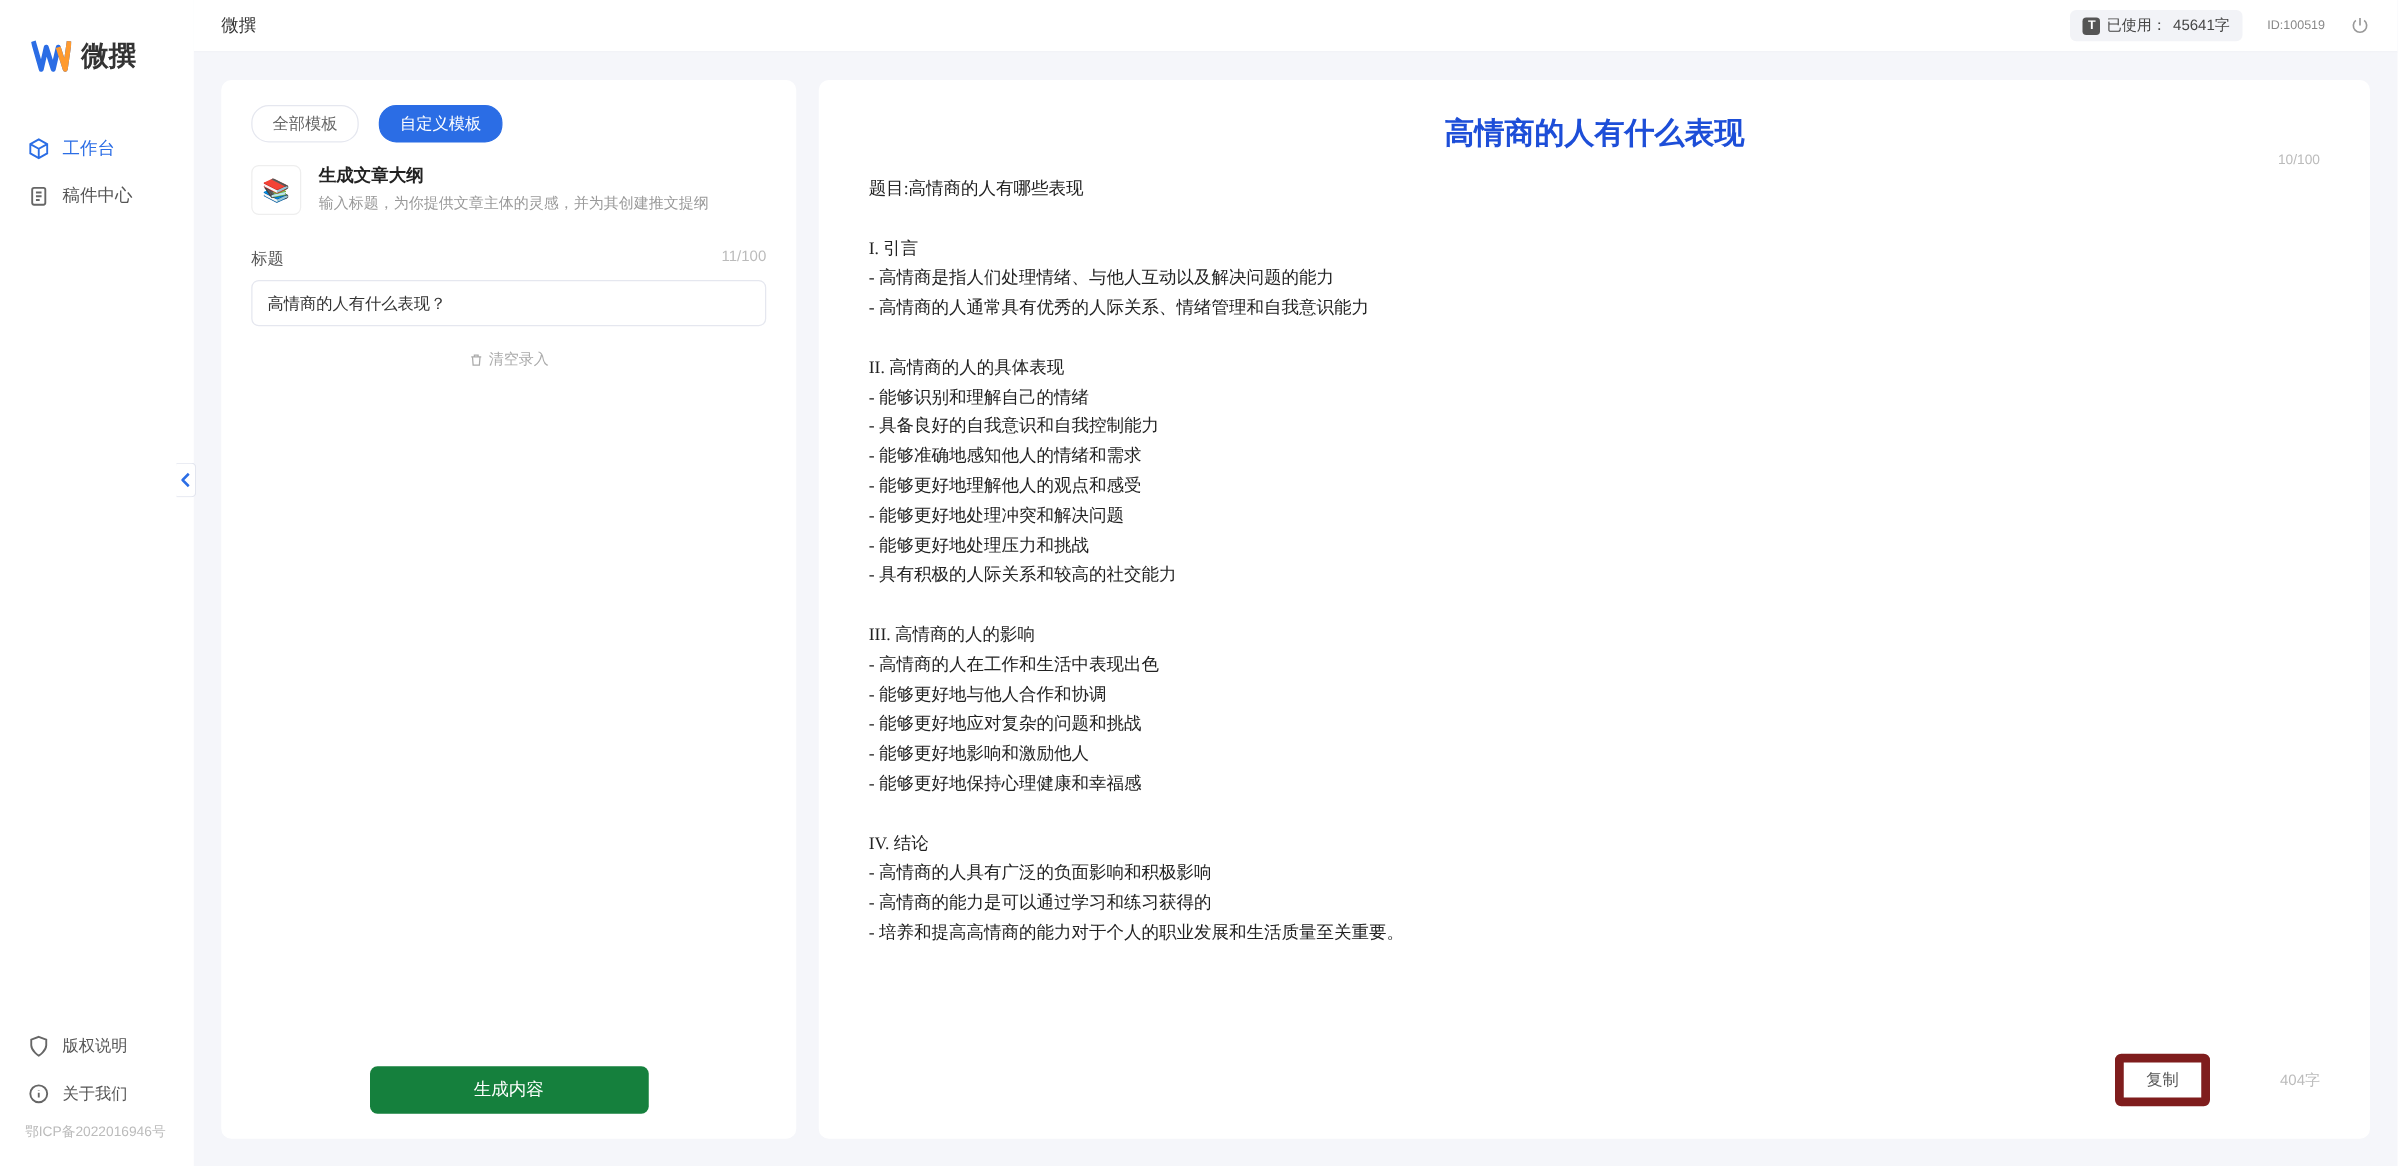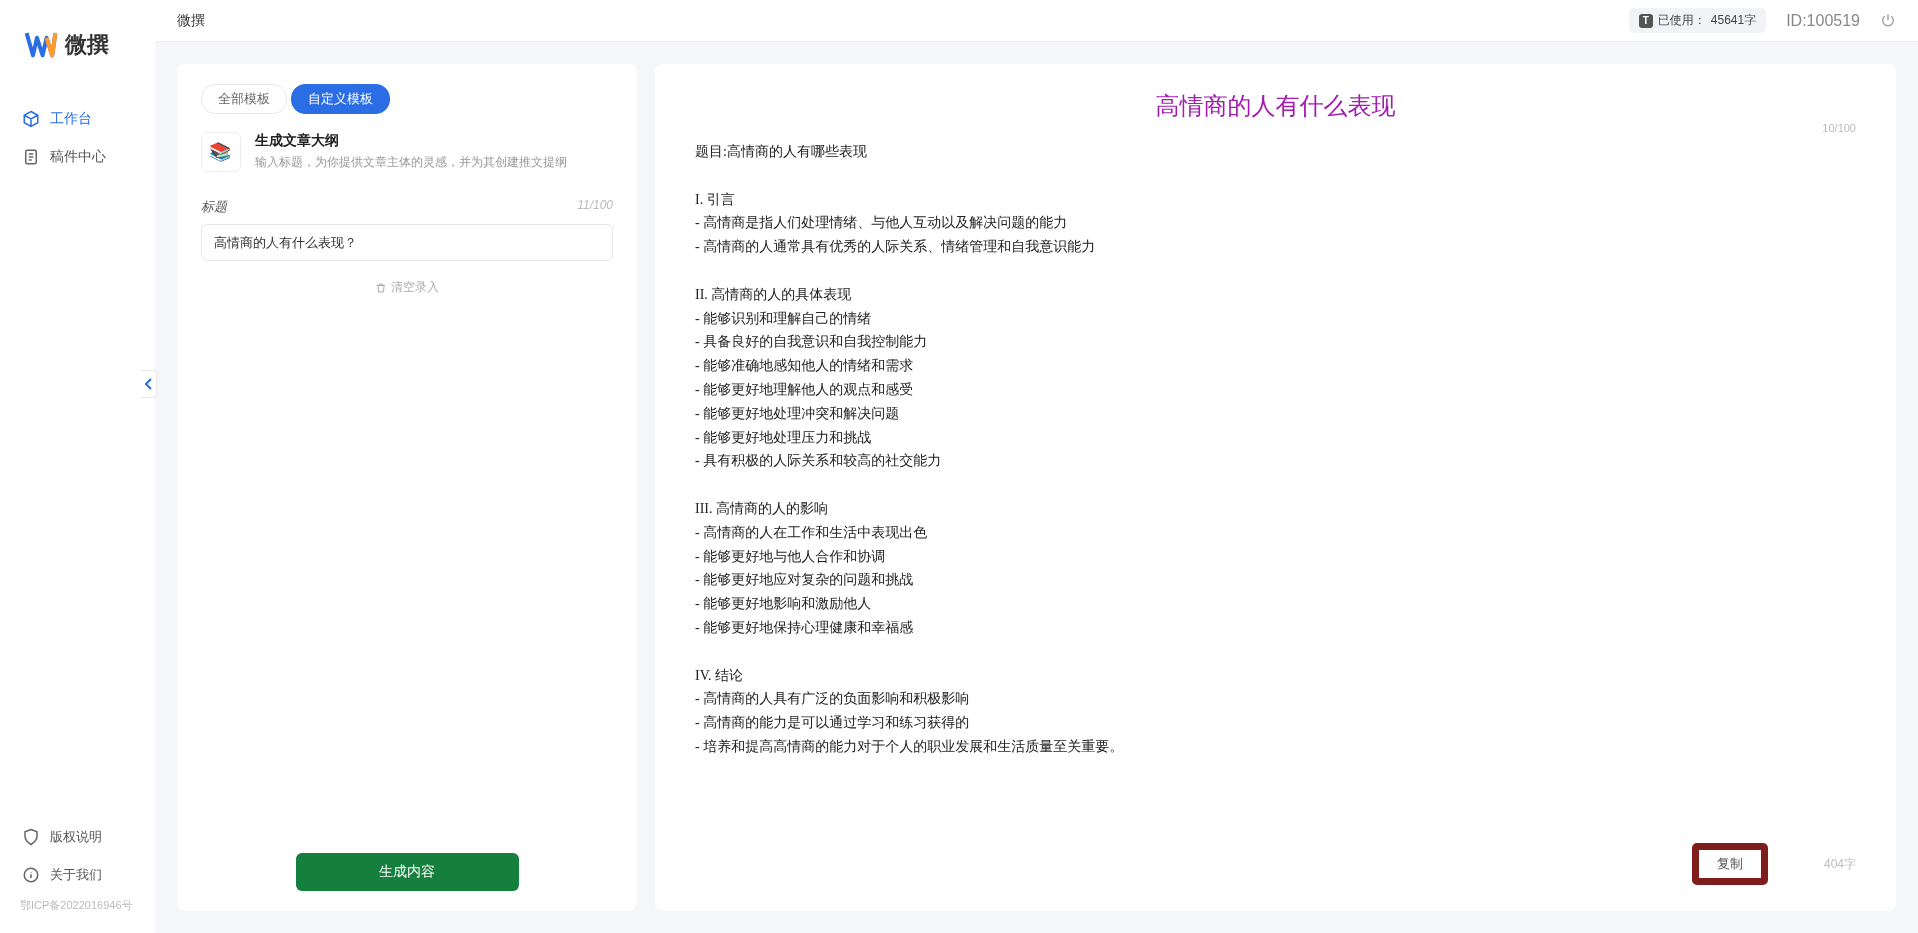--- a/index.html
+++ b/index.html
@@ -24,49 +24,49 @@
 
 .collapse-tab { position: absolute; right: -2px; top: 370px; width: 16px; height: 28px; background: #fff; border: 1px solid #e3e6ef; border-left: none; border-radius: 0 4px 4px 0; display: flex; align-items: center; justify-content: center; cursor: pointer; }
 
 
 .main { flex: 1; display: flex; flex-direction: column; }
 .topbar { height: 42px; background: #fff; display: flex; align-items: center; padding: 0 22px; border-bottom: 1px solid #eef0f5; }
 .app-title { font-size: 14px; color: #333; }
 .topbar-right { margin-left: auto; display: flex; align-items: center; gap: 20px; }
 .usage-badge { background: #f2f3f7; border-radius: 5px; padding: 4px 10px; font-size: 12px; color: #444; display: flex; align-items: center; gap: 5px; }
 .usage-badge .t-icon { width: 14px; height: 14px; background: #555; color: #fff; border-radius: 3px; font-size: 10px; font-weight: 700; display: inline-flex; align-items: center; justify-content: center; }
-.user-id { font-size: 16px; color: #888; }
+.user-id { font-size: 10px; color: #888; }
 .power-btn { cursor: pointer; color: #999; }
 
 
 .content { flex: 1; display: flex; gap: 18px; padding: 22px; overflow: hidden; }
 
 
 .left-panel { width: 460px; background: #fff; border-radius: 8px; padding: 20px 24px; display: flex; flex-direction: column; }
-.tabs { display: flex; gap: 4px; margin-bottom: 18px; }
+.tabs { display: flex; gap: 16px; margin-bottom: 18px; }
 .tab { padding: 5px 16px; border-radius: 14px; font-size: 13px; cursor: pointer; border: 1px solid #e5e7ef; background: #fff; color: #666; }
 .tab.active { background: #2b6de5; color: #fff; border-color: #2b6de5; }
 
 .template-card { display: flex; gap: 14px; margin-bottom: 26px; }
 .template-thumb { width: 40px; height: 40px; border: 1px solid #eee; border-radius: 6px; display: flex; align-items: center; justify-content: center; font-size: 18px; }
 .template-info .template-title { font-size: 14px; font-weight: 600; color: #222; margin-bottom: 4px; }
 .template-info .template-desc { font-size: 12px; color: #999; }
 
-.field-label-row { display: flex; justify-content: space-between; font-size: 13px; color: #555; margin-bottom: 8px; font-style: italic; }
+.field-label-row { display: flex; justify-content: space-between; font-size: 13px; color: #555; margin-bottom: 8px; }
 .field-label-row .counter { color: #bbb; font-size: 12px; }
 .title-input { width: 100%; border: 1px solid #e5e7ef; border-radius: 6px; padding: 10px 12px; font-size: 13px; color: #333; outline: none; }
 .clear-row { text-align: center; font-size: 12px; color: #aaa; margin-top: 18px; cursor: pointer; display: flex; align-items: center; justify-content: center; gap: 4px; }
 
 .left-spacer { flex: 1; }
 .generate-btn { margin: 0 auto; width: 223px; background: #15803d; color: #fff; border: none; border-radius: 6px; padding: 10px 0; font-size: 14px; cursor: pointer; }
 
 
 .right-panel { flex: 1; background: #fff; border-radius: 8px; padding: 26px 40px; display: flex; flex-direction: column; overflow: hidden; }
 .article-head { text-align: center; margin-bottom: 18px; position: relative; }
-.article-title { font-size: 24px; font-weight: 400; font-family: "SimSun", serif; color: #a21caf; }
+.article-title { font-size: 24px; font-weight: 700; font-family: "SimSun", serif; color: #1d4ed8; }
 .title-count { position: absolute; right: 0; bottom: -12px; font-size: 11px; color: #bbb; }
 .article-body { flex: 1; font-size: 14px; line-height: 1.7; color: #222; white-space: pre-line; overflow-y: auto; font-family: "SimSun", "Microsoft YaHei", serif; }
 .right-footer { display: flex; justify-content: flex-end; align-items: center; gap: 18px; padding-top: 14px; }
 .copy-btn { border: 7px solid #7f1d1d; background: #fff; border-radius: 5px; padding: 5px 18px; font-size: 13px; color: #555; cursor: pointer; }
 .word-count { font-size: 12px; color: #bbb; margin-left: 38px; }
 
 svg { display: block; }
 </style>
 </head>
 <body>

